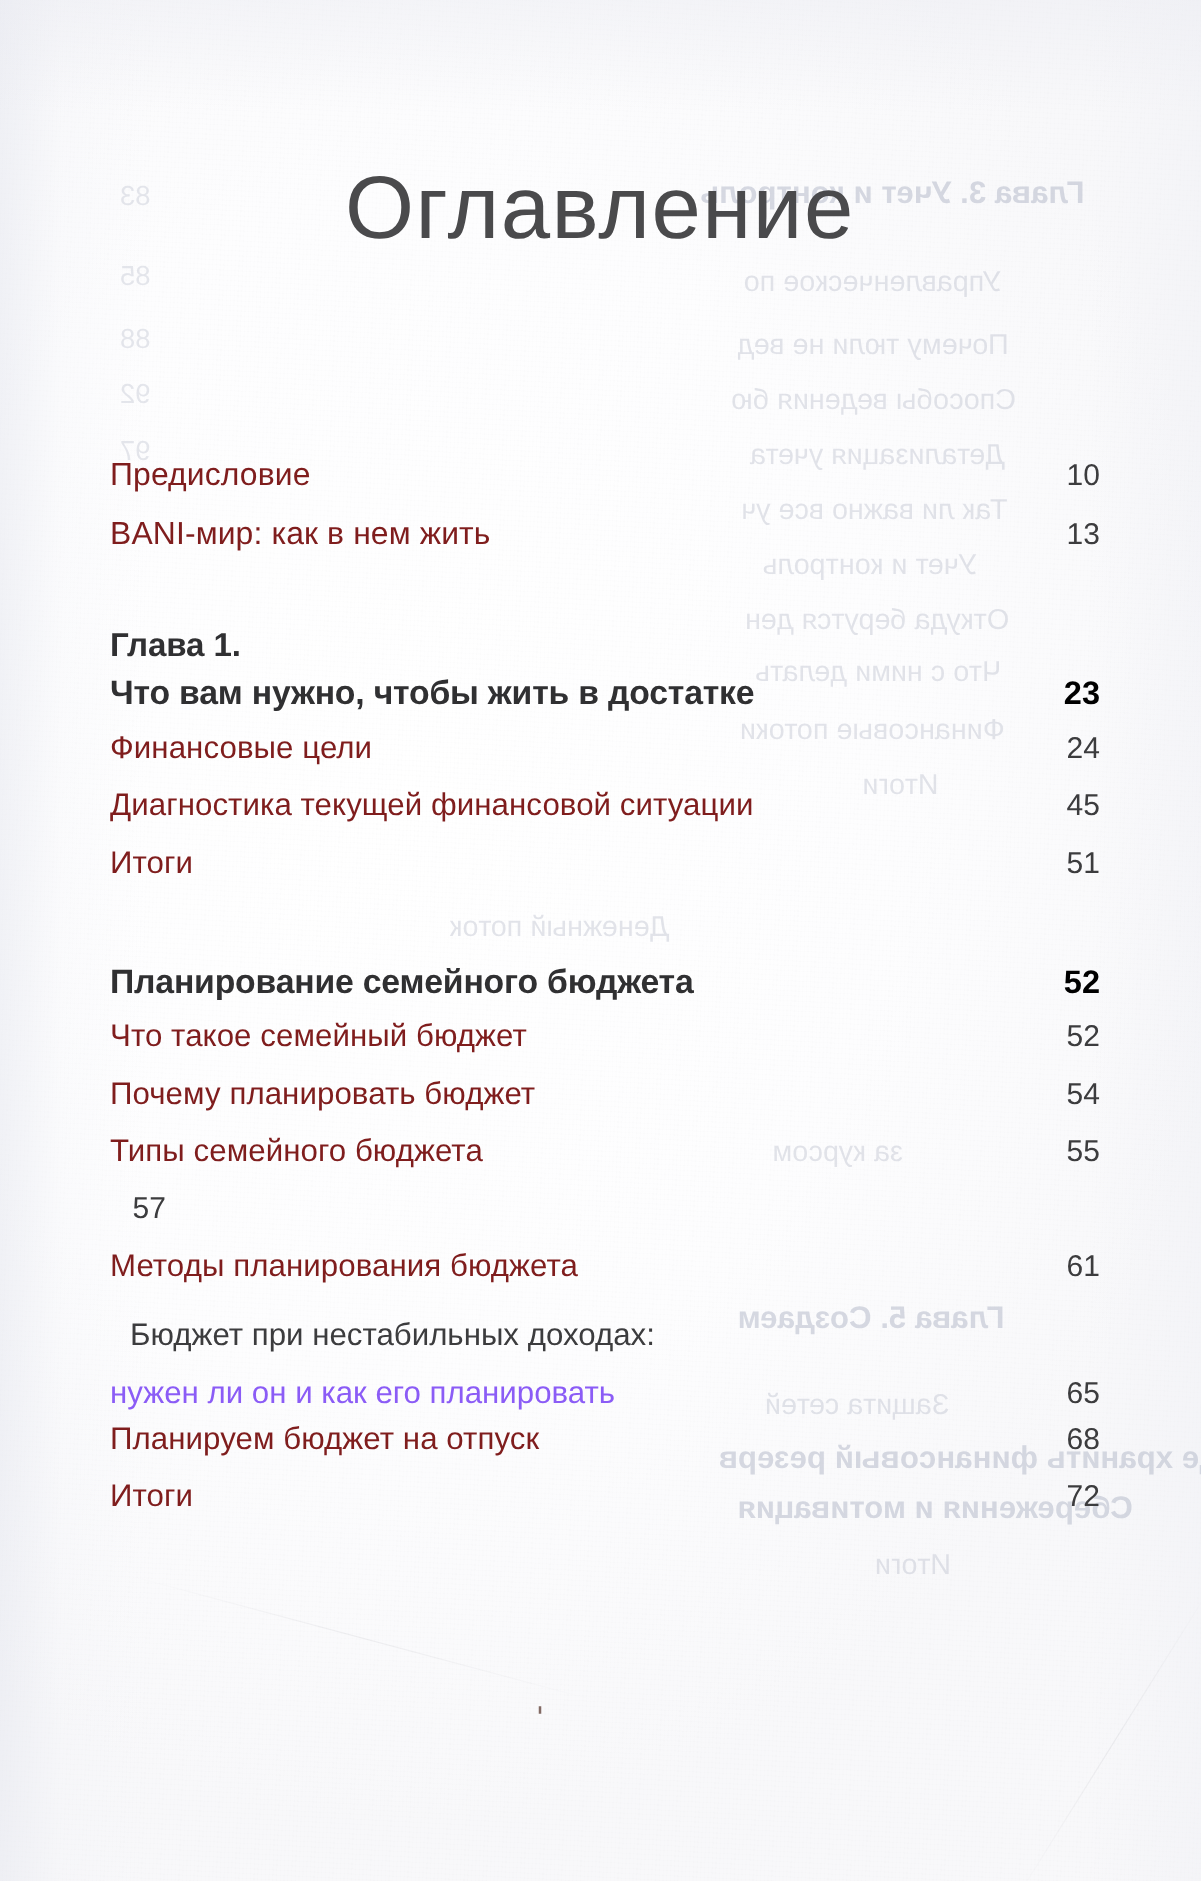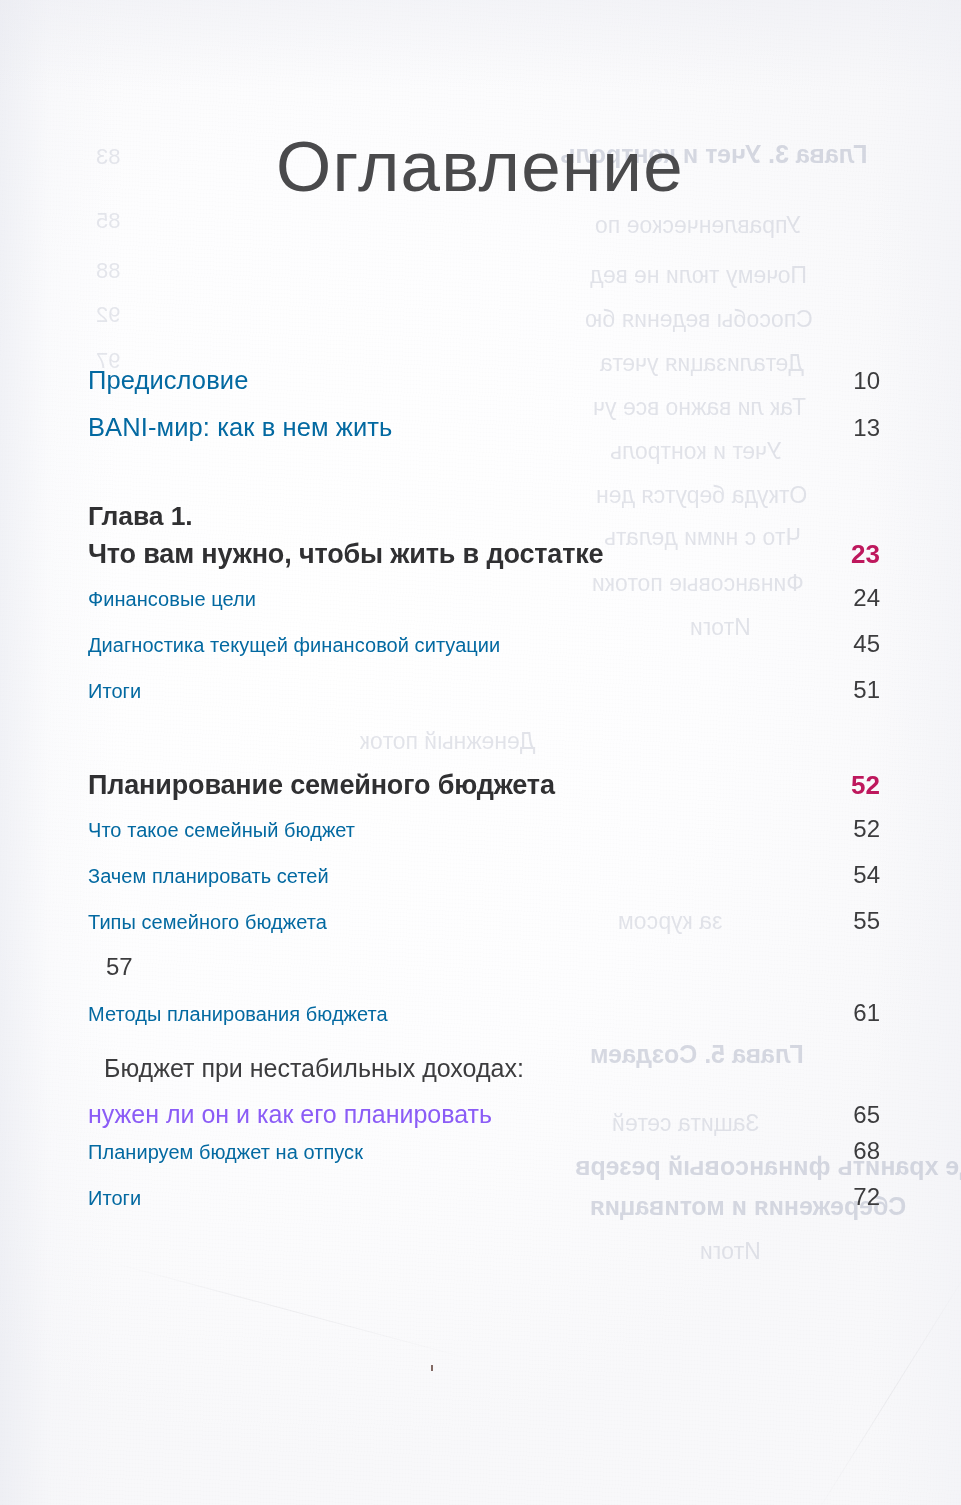--- a/index.html
+++ b/index.html
@@ -125,21 +125,21 @@
 
   .row {
     position: relative;
     display: flex;
     align-items: baseline;
     justify-content: space-between;
     width: 100%;
   }
 
   .row .label {
-    color: #0369a1;
+    color: #7f1d1d;
     white-space: nowrap;
   }
   .row .page {
     color: #3c3c3e;
     text-align: right;
     flex: none;
     padding-left: 18px;
   }
 
   
@@ -170,28 +170,28 @@
     font-size: 27px;
     font-weight: 700;
     color: #303032;
     letter-spacing: -.15px;
     white-space: nowrap;
     text-align: center;
   }
   .chapter .ch-page {
     font-size: 26px;
     font-weight: 700;
-    color: #be185d;
+    color: #000000;
     text-align: right;
     padding-left: 18px;
   }
 
   
   .row.section { height: 46px; }
-  .row.section .label { font-size: 20px; font-weight: 400; letter-spacing: .05px; }
+  .row.section .label { font-size: 25px; font-weight: 400; letter-spacing: .05px; }
   .row.section .page  { font-size: 24px; font-weight: 400; }
 
   
   .row.section.two-line {
     height: auto;
     display: block;
   }
   .row.section.two-line .ln1 {
     font-size: 25px;
     color: #3c3c3e;
@@ -300,21 +300,21 @@
             <span class="ch-title">Планирование семейного бюджета</span>
             <span class="ch-page">52</span>
           </div>
         </div>
         <div class="gap-after-chapter"></div>
         <div class="row section">
           <span class="label">Что такое семейный бюджет</span>
           <span class="page">52</span>
         </div>
         <div class="row section">
-          <span class="label">Зачем планировать сетей</span>
+          <span class="label">Почему планировать бюджет</span>
           <span class="page">54</span>
         </div>
         <div class="row section">
           <span class="label">Типы семейного бюджета</span>
           <span class="page">55</span>
         </div>
         <div class="row section">
           <span class="page">57</span>
         </div>
         <div class="row section">

